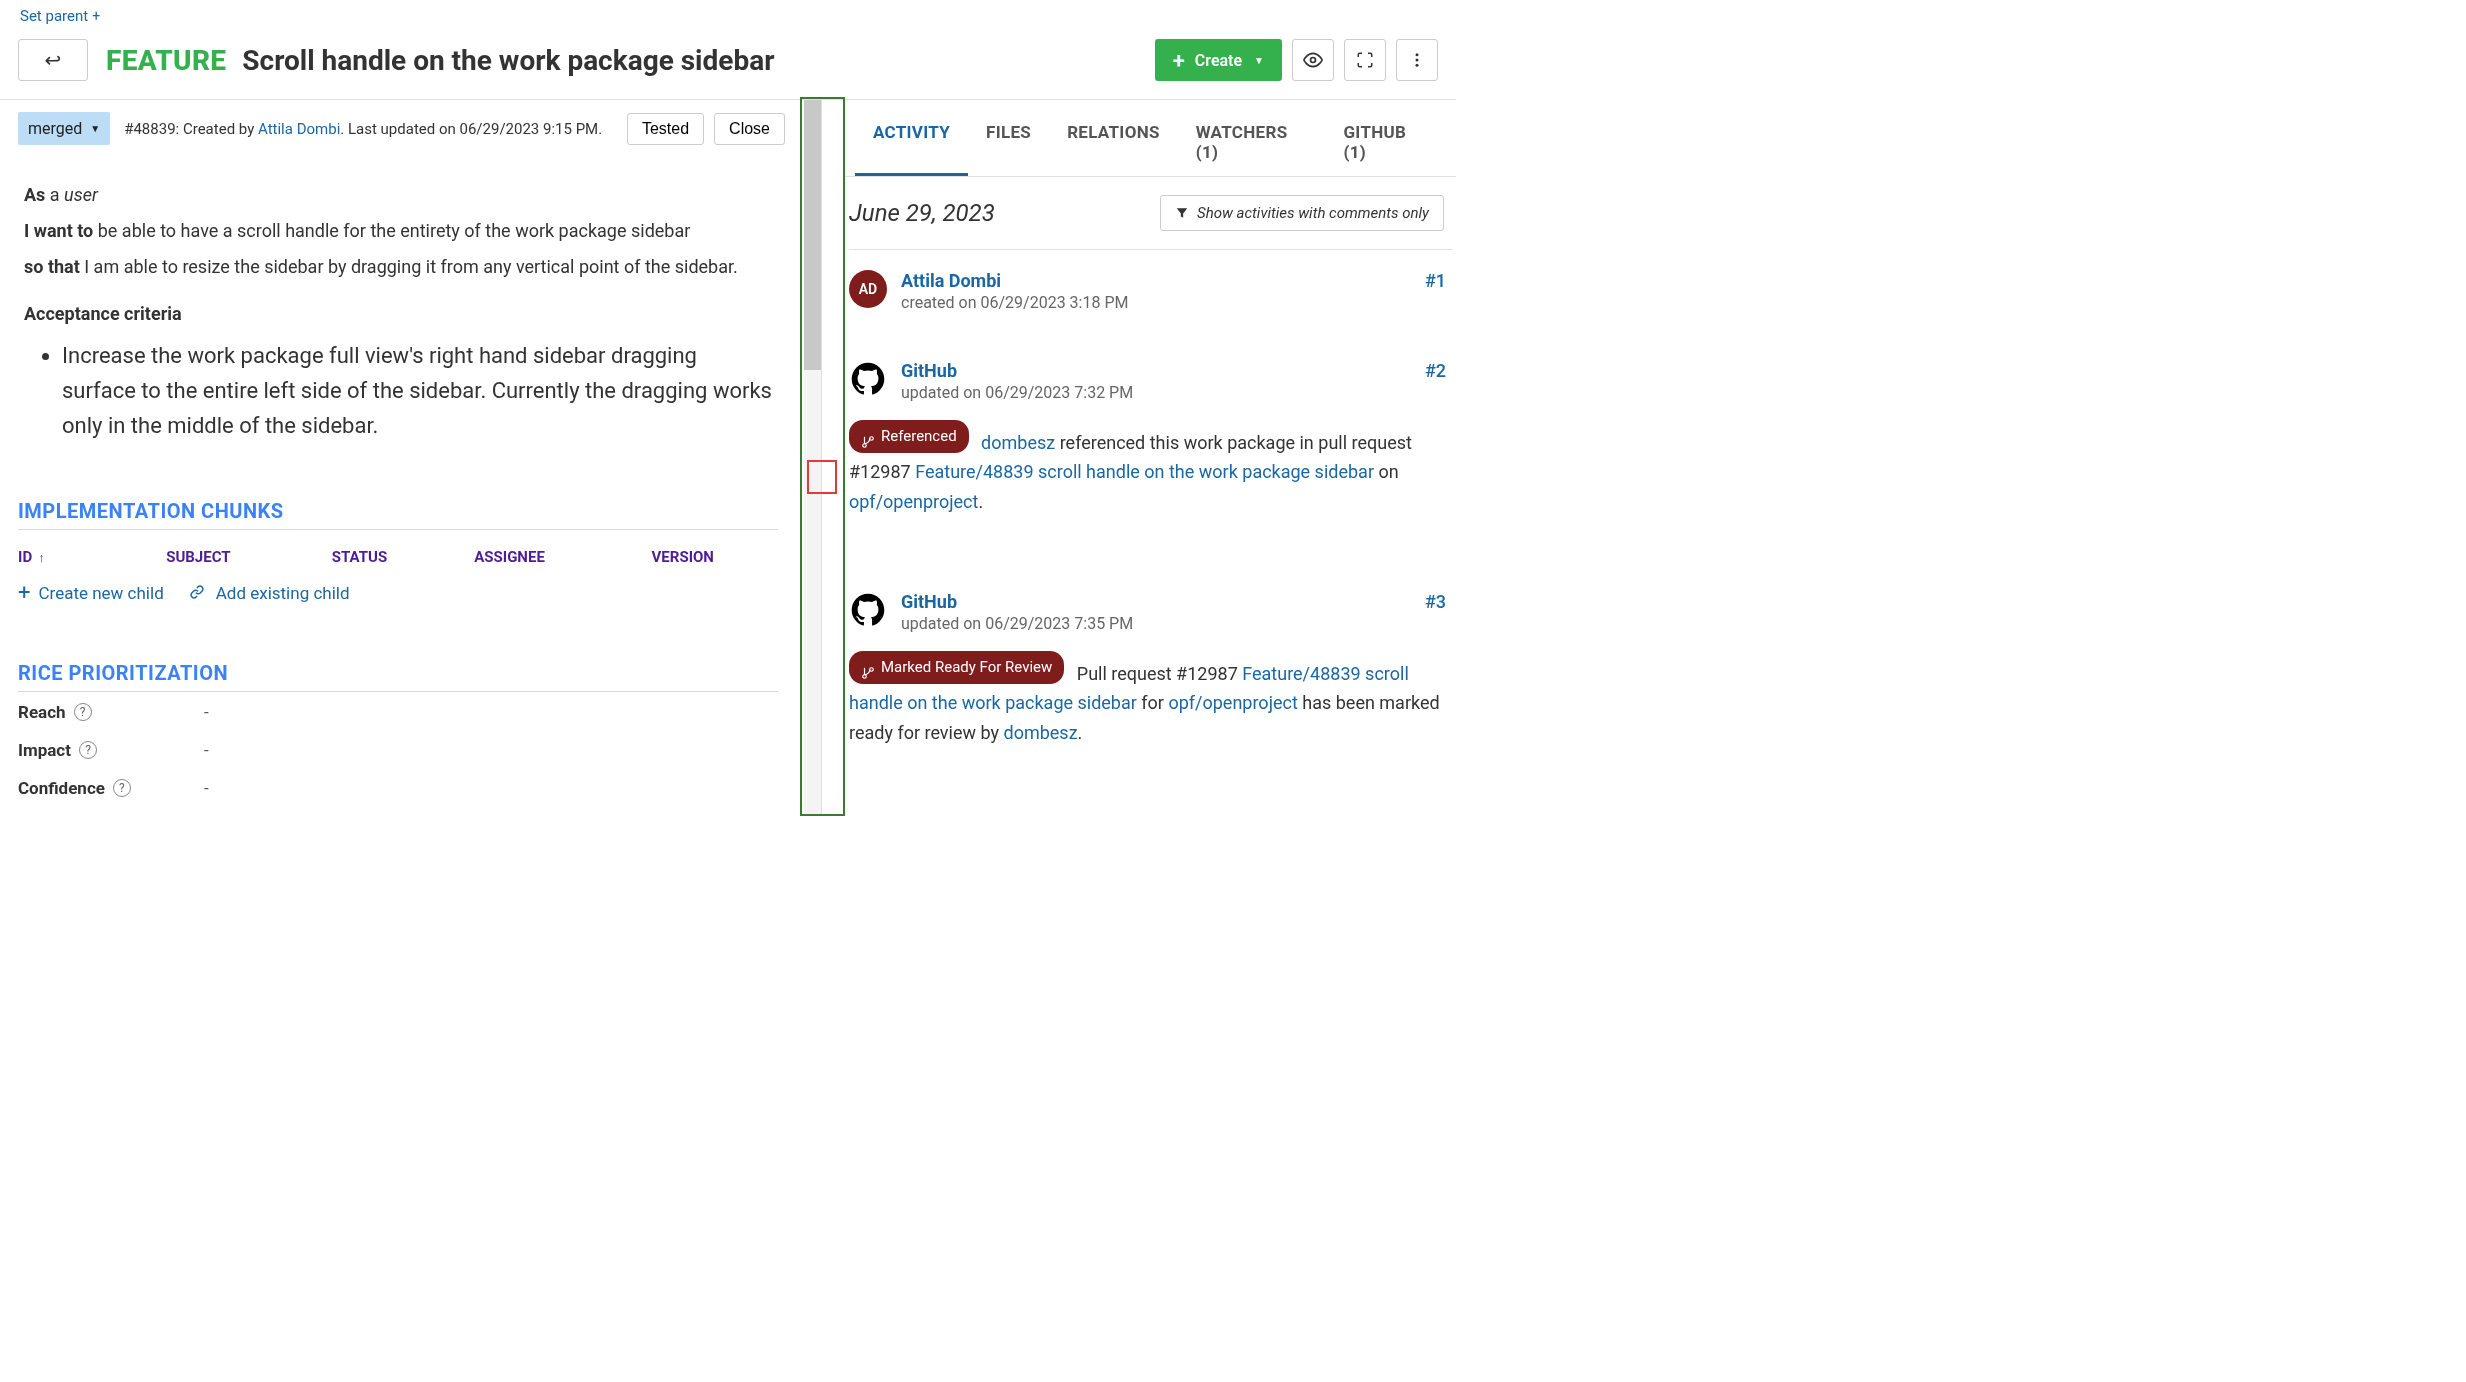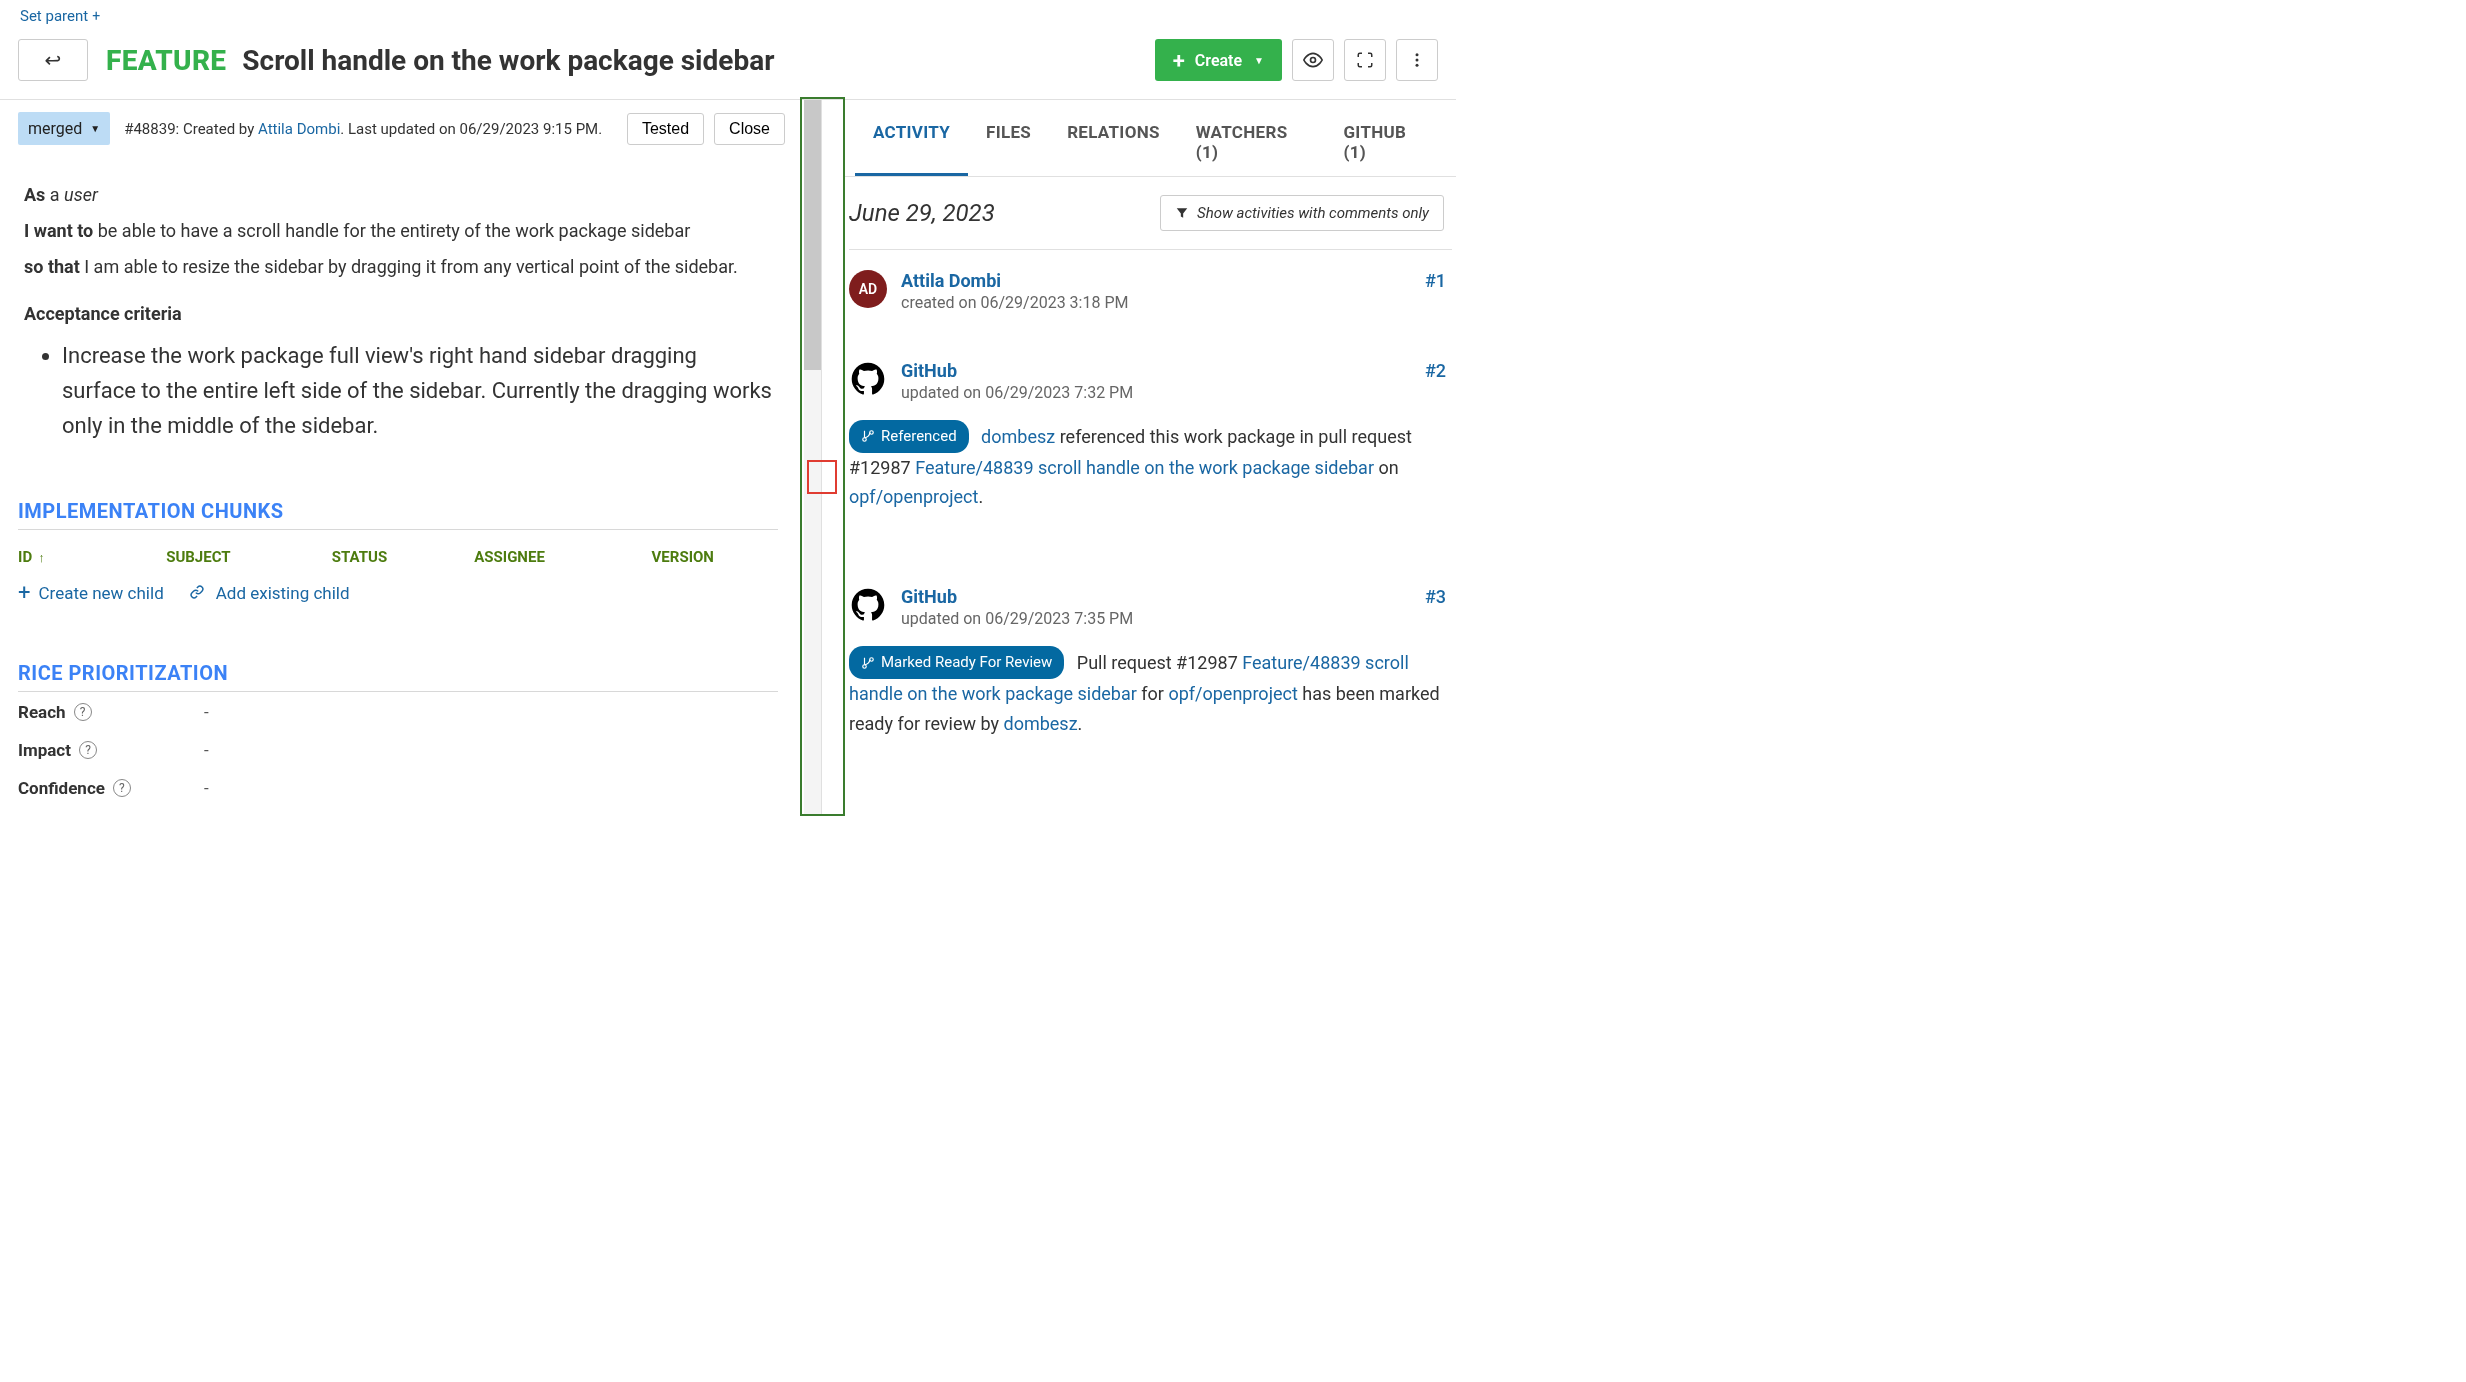--- a/index.html
+++ b/index.html
@@ -101,21 +101,21 @@
     .desc li { font-size: 22px; line-height: 1.6; margin-bottom: 8px; }
 
     
     .section-h {
       font-size: 20px; font-weight: 700; letter-spacing: 0.5px; color: #3b82f6;
       border-bottom: 1px solid #d8d8d8; padding-bottom: 6px;
       margin: 56px 0 10px 0; max-width: 760px;
     }
 
     
-    .tbl-head { display: flex; gap: 12px; font-size: 15px; color: #4d7c0f; font-weight: 700; max-width: 760px; }
+    .tbl-head { display: flex; gap: 12px; font-size: 15px; color: #4c1d95; font-weight: 700; max-width: 760px; }
     .tbl-head div { padding: 8px 0; }
     .col-id { width: 140px; display: flex; align-items: center; gap: 6px; }
     .col-subject { width: 158px; }
     .col-status { width: 134px; }
     .col-assignee { width: 170px; }
     .col-version { width: 130px; }
     .sort-arrow { font-size: 13px; }
 
     .child-actions { display: flex; gap: 22px; margin-top: 6px; }
     .child-act { color: #1a67a3; font-size: 17px; display: inline-flex; align-items: center; gap: 8px; cursor: pointer; }
@@ -160,22 +160,22 @@
     .avatar.ad { background: #7f1d1d; font-size: 14px; }
     .avatar.gh { background: #fff; color: #000; }
     .gh-svg { width: 34px; height: 34px; }
     .entry-meta { flex: 1; }
     .entry-author { color: #1a67a3; font-weight: 700; font-size: 18px; }
     .entry-sub { font-size: 16px; color: #666; margin-top: 2px; }
     .entry-num { color: #1a67a3; font-size: 18px; font-weight: 500; }
 
     .entry-body { padding-left: 0px; margin-top: 18px; font-size: 18px; line-height: 1.65; }
     .pill {
-      display: inline-flex; align-items: center; gap: 6px;
-      background: #0369a1; color: #fff; border-radius: 14px;
+      display: inline-flex; align-items: flex-end; gap: 6px;
+      background: #7f1d1d; color: #fff; border-radius: 14px;
       padding: 4px 12px; font-size: 15px; margin-right: 8px;
     }
     .pill svg { width: 14px; height: 14px; }
   </style>
 </head>
 <body>
 
 <div class="container">
 
   <div class="breadcrumb-row">

